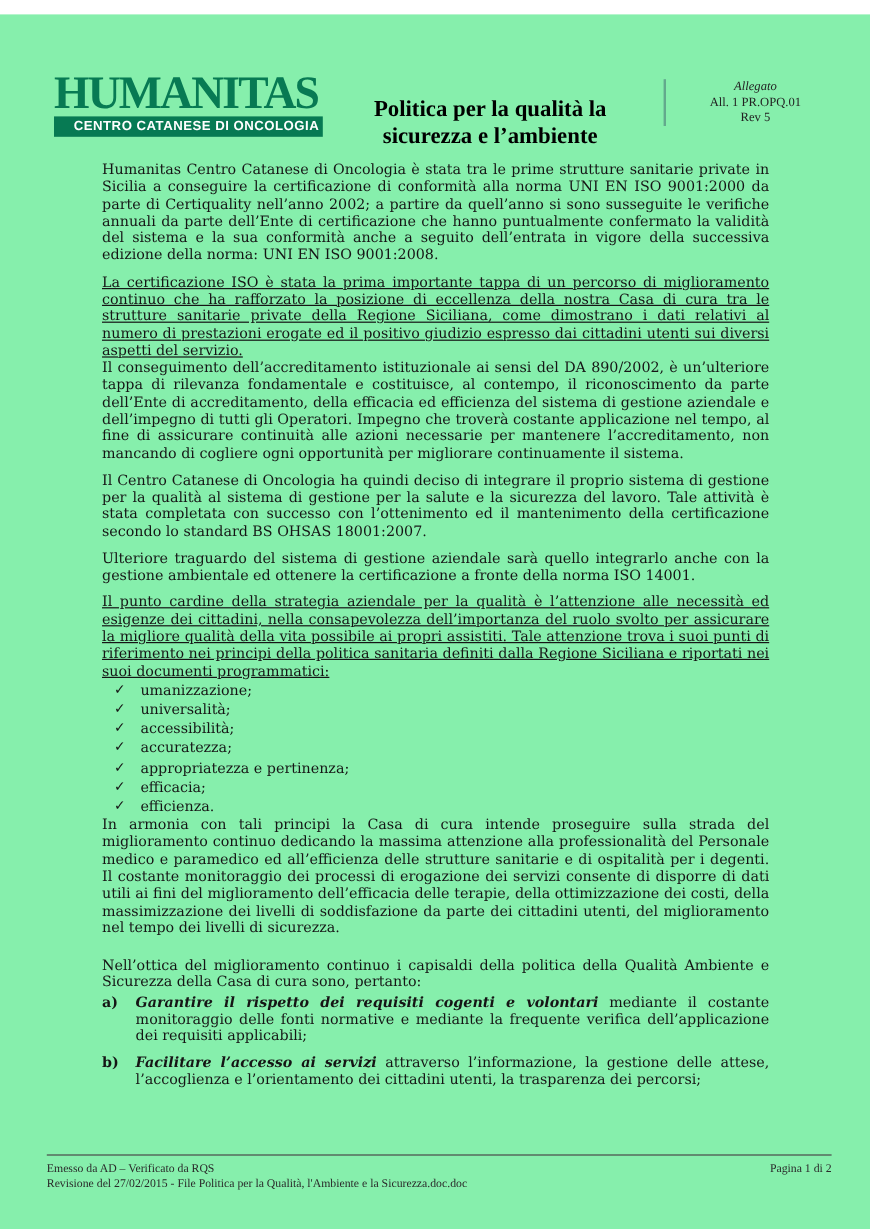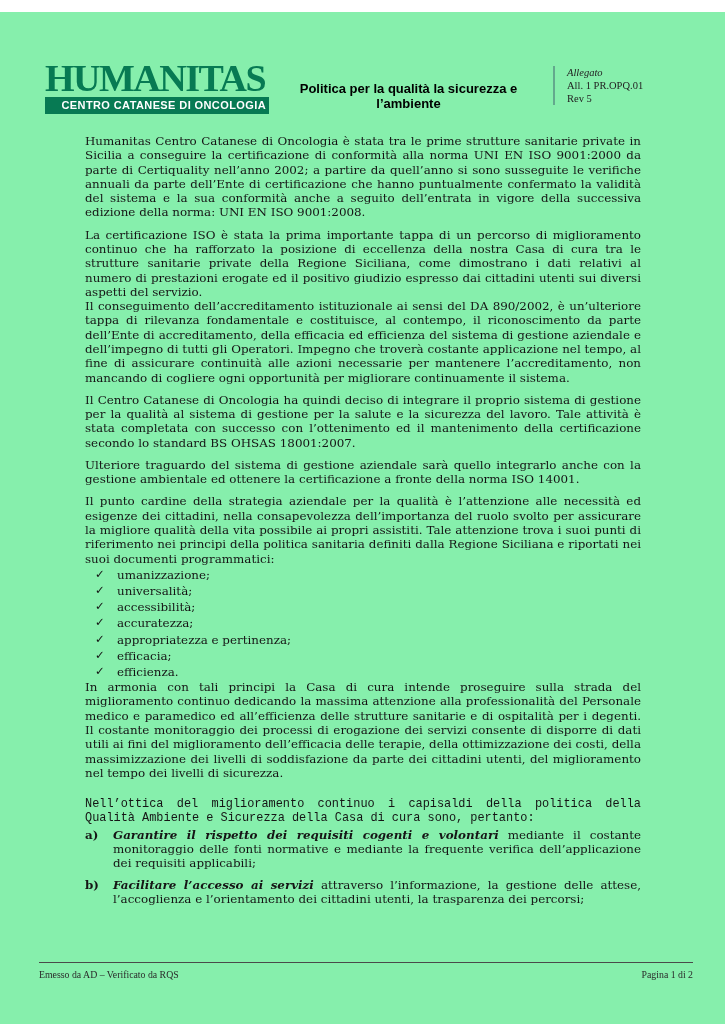--- a/index.html
+++ b/index.html
@@ -39,56 +39,57 @@
     text-align: right;
     padding: 2px 3px 3px 3px;
     white-space: nowrap;
   }
   .doc-title {
     position: absolute;
     left: 235px;
     right: 155px;
     top: 21px;
     text-align: center;
-    font-family: Liberation Sans, sans-serif;
+    font-family: Liberation Serif, serif;
     font-weight: bold;
-    font-size: 13px;
+    font-size: 19px;
     color: #000;
   }
   .doc-info {
     position: absolute;
     right: 0;
     top: 6px;
     width: 139px;
     border-left: 2px solid #63a98d;
     padding-left: 12px;
     font-family: "Liberation Serif", serif;
     font-size: 10.5px;
     line-height: 13px;
     color: #222;
+    text-align: center;
   }
   .doc-info .allegato { font-style: italic; }
 
   
   .doc-body {
     position: absolute;
     top: 122px;
     left: 85px;
     width: 556px;
     font-size: 11.9px;
     line-height: 1.2;
     text-align: justify;
   }
   .para { margin-bottom: 8px; }
-  .para.tight-bottom { margin-bottom: 0; }
+  .para.tight-bottom { margin-bottom: 0; text-decoration: underline; }
   .para.tight-top { margin-top: 0; }
   .checklist { list-style: none; margin: 1px 0 0 10px; }
   .checklist li { display: flex; line-height: 1.36; }
   .check-glyph { width: 22px; flex: 0 0 22px; font-family: "DejaVu Sans", sans-serif; font-size: 11.5px; }
-  .spaced-top { margin-top: 17px; margin-bottom: 2px; font-family: Liberation Mono, monospace; }
+  .spaced-top { margin-top: 17px; margin-bottom: 2px; }
   .action-item { display: flex; margin-bottom: 7px; }
   .action-item .ai-label { flex: 0 0 28px; font-weight: bold; }
   .action-item .ai-text { flex: 1; text-align: justify; }
   .ai-lead { font-weight: bold; font-style: italic; }
 
   
   .ftr {
     position: absolute;
     left: 39px;
     right: 32px;
@@ -170,15 +171,16 @@
       <span class="ai-label">b)</span>
       <div class="ai-text"><span class="ai-lead">Facilitare l’accesso ai servizi</span><span> attraverso l’informazione, la gestione delle attese, l’accoglienza e l’orientamento dei cittadini utenti, la trasparenza dei percorsi;</span></div>
     </div>
   </div>
 
   <div class="ftr">
     <div class="ftr-row1">
       <span>Emesso da AD – Verificato da RQS</span>
       <span>Pagina 1 di 2</span>
     </div>
+    <div>Revisione del 27/02/2015 - File Politica per la Qualità, l'Ambiente e la Sicurezza.doc.doc</div>
   </div>
 
 </div>
 
 </body></html>

